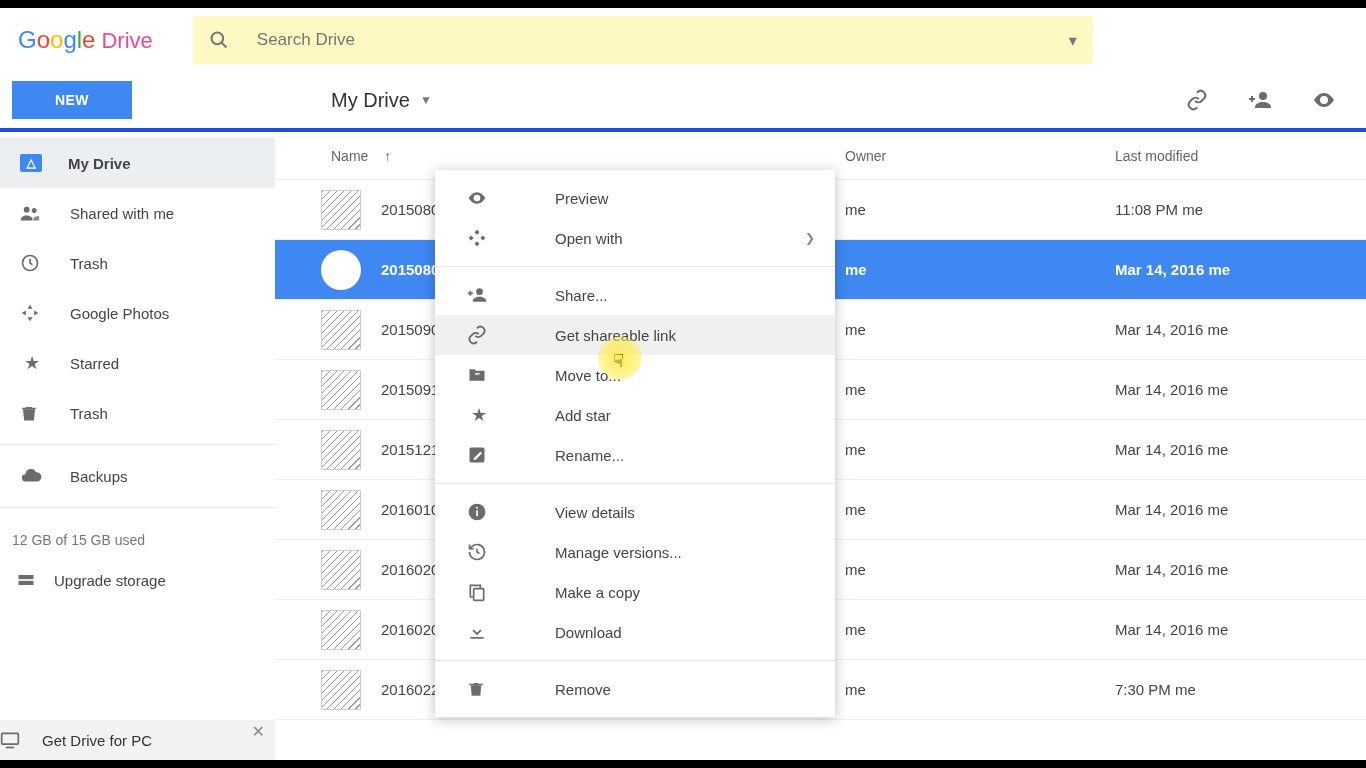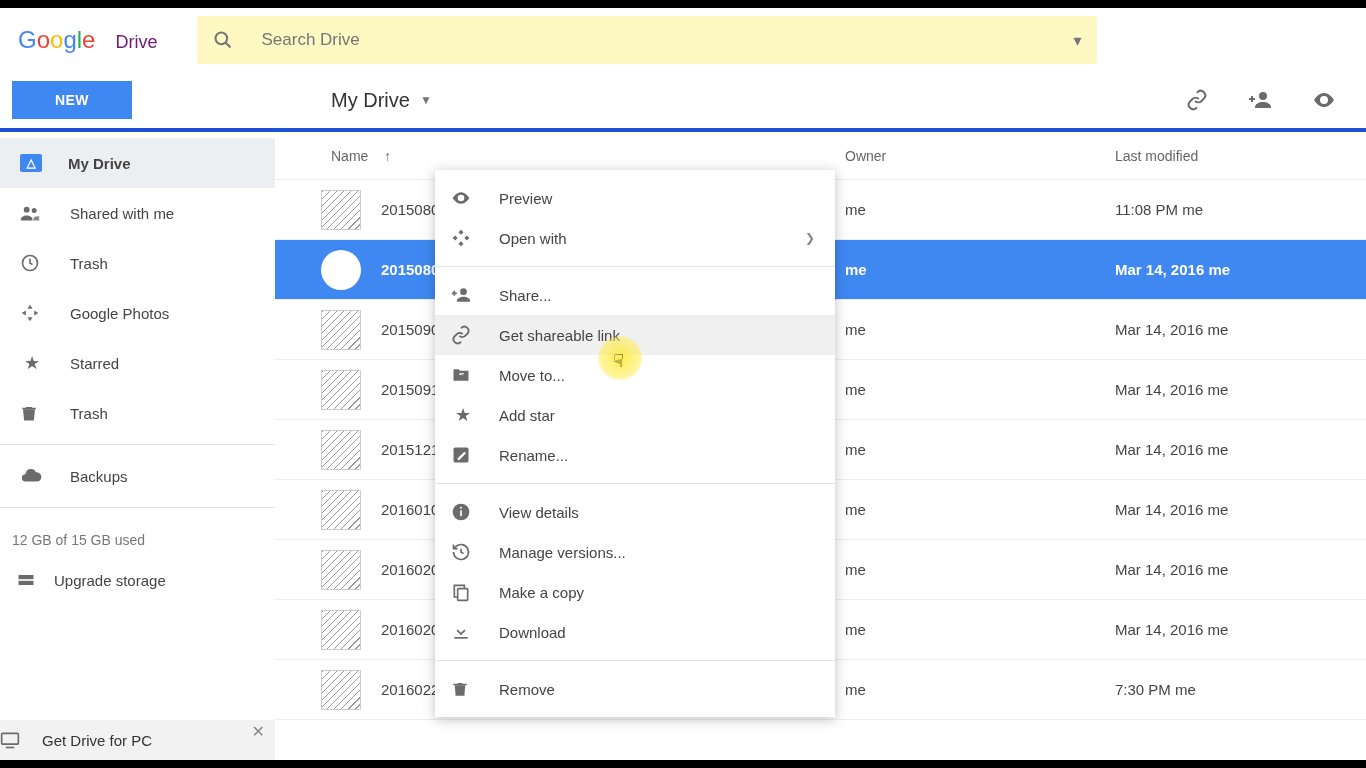--- a/index.html
+++ b/index.html
@@ -10,21 +10,21 @@
   .app { position: absolute; top: 8px; bottom: 8px; left: 0; right: 0; display: flex; flex-direction: column; }
   
   .header { display: flex; align-items: center; height: 64px; padding: 0 12px; }
   .logo { display: flex; align-items: baseline; font-size: 24px; padding-left: 6px; }
   .logo .g1 { color: #4285F4; font-weight: 500; }
   .logo .g2 { color: #EA4335; font-weight: 500; }
   .logo .g3 { color: #FBBC05; font-weight: 500; }
   .logo .g4 { color: #4285F4; font-weight: 500; }
   .logo .g5 { color: #34A853; font-weight: 500; }
   .logo .g6 { color: #EA4335; font-weight: 500; }
-  .logo .drive { color: #701a75; font-weight: 400; margin-left: 20px; font-size: 18px; }
+  .logo .drive { color: #ec4899; font-weight: 400; margin-left: 6px; font-size: 22px; }
   .search-wrap { margin-left: 40px; flex: 0 0 900px; display: flex; align-items: center; background: #fef9c3; height: 48px; border-radius: 2px; padding: 0 16px; }
   .search-wrap .sicon { color: #777; margin-right: 28px; }
   .search-wrap input { flex: 1; border: none; background: transparent; font-size: 17px; color: #555; outline: none; }
   .search-wrap .sdrop { color: #777; }
   
   .toolbar { display: flex; align-items: center; height: 60px; border-bottom: 4px solid #1d4ed8; justify-content: flex-end; }
   .toolbar-left { width: 275px; padding-left: 12px; }
   .new-btn { background: #3f88f2; color: #fff; border: none; font-size: 14px; font-weight: 700; letter-spacing: 0.5px; width: 120px; height: 38px; cursor: pointer; }
   .toolbar-mid { padding-left: 56px; display: flex; align-items: center; font-size: 20px; color: #333; cursor: pointer; }
   .toolbar-mid .caret { margin-left: 10px; font-size: 12px; color: #777; }
@@ -56,21 +56,21 @@
   .row.selected { background: #3f88f2; color: #fff; }
   .row.selected .thumb { background: #fff; border-radius: 50%; border: none; }
   .thumb { width: 40px; height: 40px; margin-left: 46px; border: 1px solid #ccc; background: repeating-linear-gradient(135deg, #999 0, #999 1px, #fff 1px, #fff 5px); flex-shrink: 0; }
   .fname { margin-left: 20px; flex: 0 0 464px; white-space: nowrap; overflow: hidden; text-overflow: ellipsis; }
   .row.selected .fname { font-weight: 700; }
   .fowner { flex: 0 0 270px; }
   .fmod { flex: 1; }
   .row.selected .fmod, .row.selected .fowner { font-weight: 700; }
   
   .ctx { position: absolute; left: 160px; top: 38px; width: 400px; background: #fff; box-shadow: 0 2px 12px rgba(0,0,0,0.25); z-index: 50; padding: 8px 0; }
-  .ctx-item { display: flex; align-items: center; height: 40px; padding-left: 16px; font-size: 15px; color: #444; cursor: pointer; position: relative; }
+  .ctx-item { display: flex; align-items: center; height: 40px; padding-left: 32px; font-size: 15px; color: #444; cursor: pointer; position: relative; gap: 40px; }
   .ctx-item:hover, .ctx-item.hovered { background: #f0f0f0; }
   .ctx-item .cicon { width: 24px; text-align: center; margin-right: 24px; color: #6b6b6b; font-size: 18px; }
   .ctx-item .carrow { position: absolute; right: 20px; color: #888; font-size: 12px; }
   .ctx-sep { height: 1px; background: #e5e5e5; margin: 8px 0; }
   .cursor-spot { position: absolute; width: 44px; height: 44px; border-radius: 50%; background: radial-gradient(circle, rgba(255,235,59,0.9) 0%, rgba(255,235,59,0.5) 60%, rgba(255,235,59,0) 100%); pointer-events: none; z-index: 60; }
   .cursor-hand { position: absolute; font-size: 18px; z-index: 61; pointer-events: none; color: #222; }
   svg { display: block; }
 </style>
 </head>
 <body>

